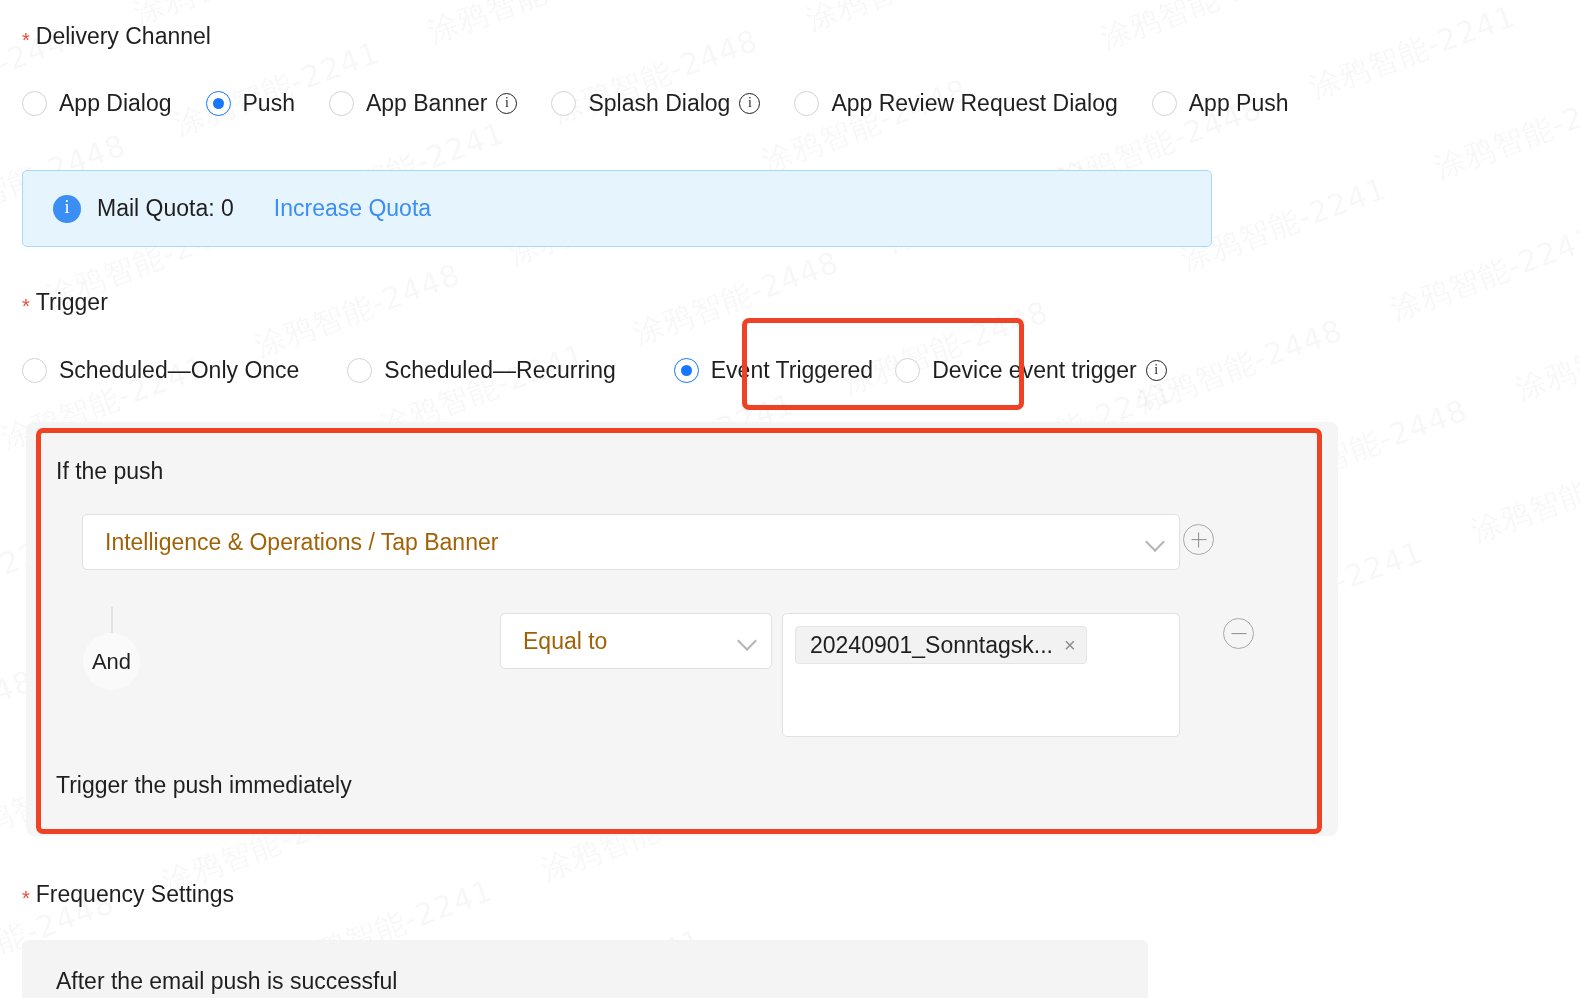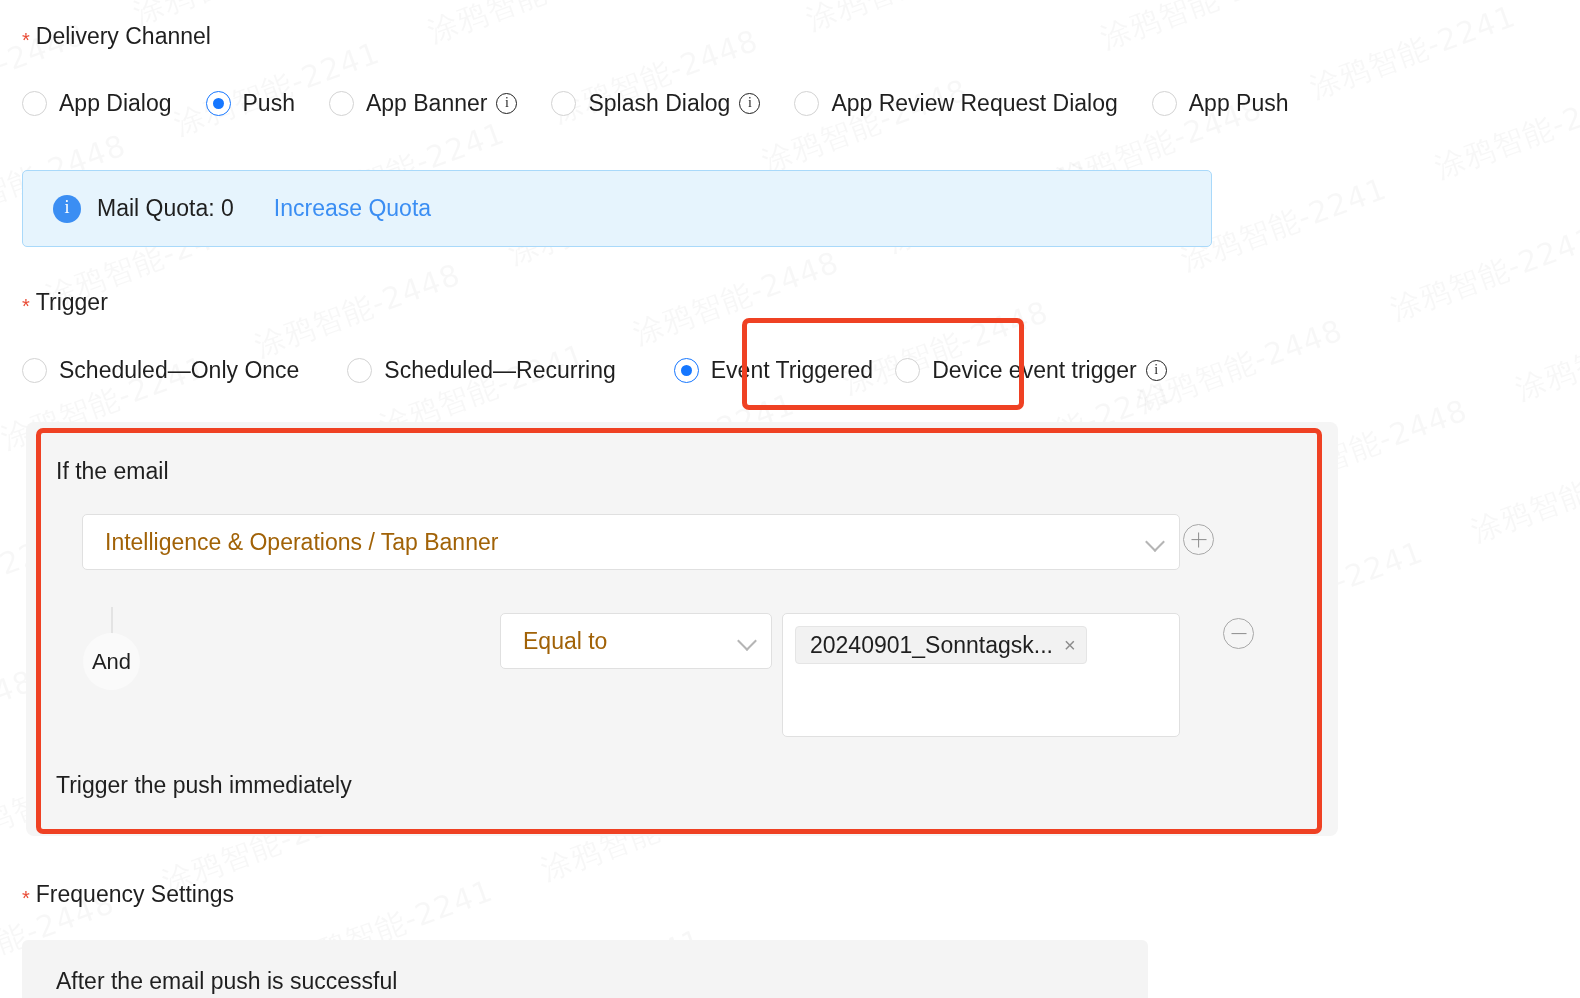--- a/index.html
+++ b/index.html
@@ -369,21 +369,21 @@
             <i>i</i>
           </span>
       </div>
 
     </div>
 
     <div class="hl-box" style="left:742px; top:318px; width:282px; height:92px;"></div>
 
     <div id="cond-panel">
 
-      <div id="if-the-users">If the email</div>
+      <div id="if-the-users">If the push</div>
 
       <div class="sel" id="sel-event">
         <span class="sel-val">Intelligence &amp; Operations / Tap Banner</span>
         <span class="chev"></span>
       </div>
 
       <div id="and-connector"></div>
       <div id="and-badge">And</div>
 
 

